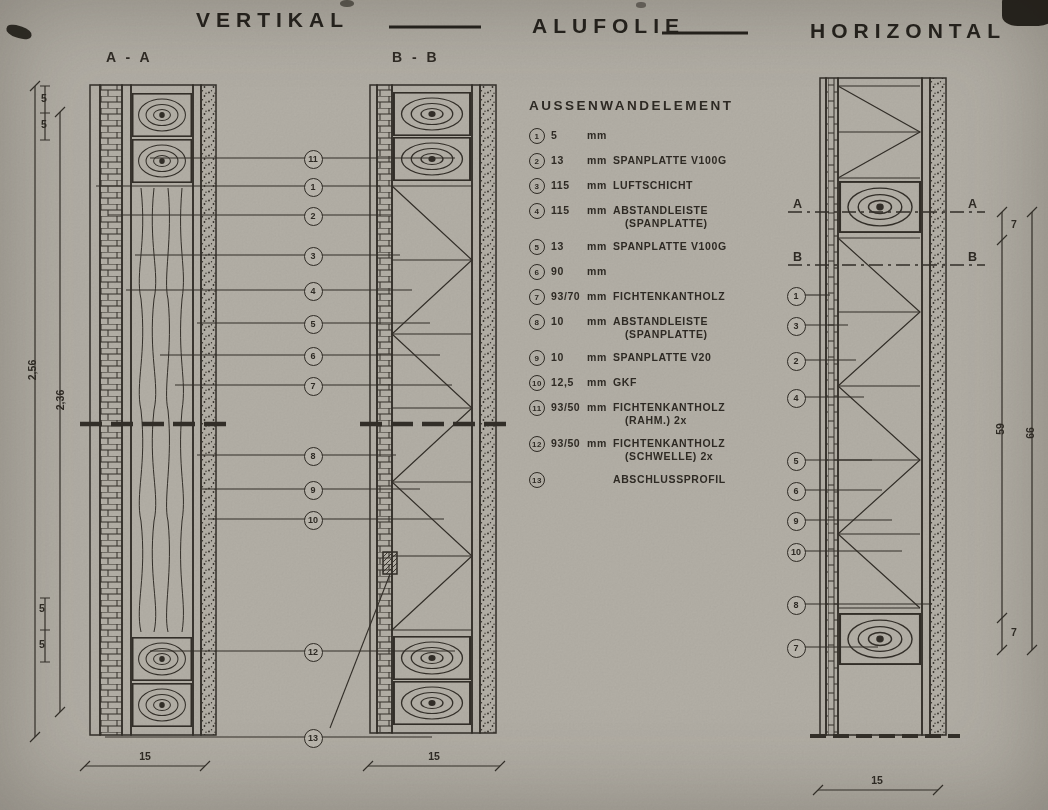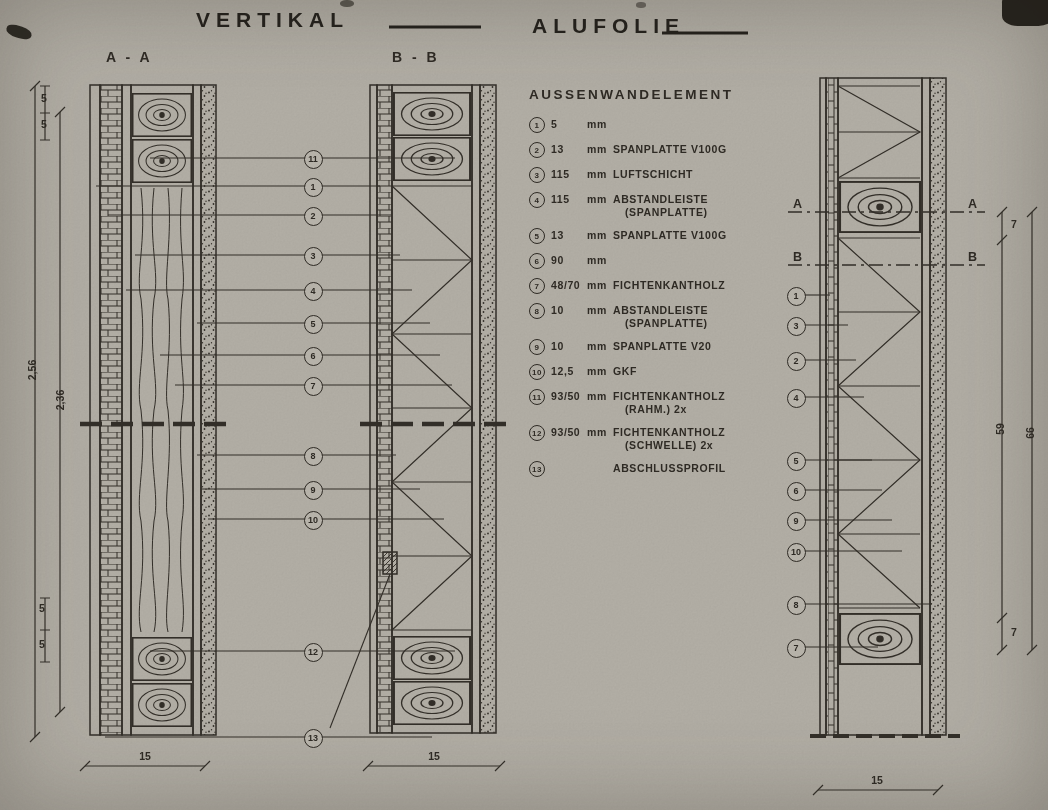--- a/index.html
+++ b/index.html
@@ -5,21 +5,21 @@
   html,body{margin:0;padding:0;background:#8f8c84;}
   .page{position:relative;width:1048px;height:810px;background:#b6b2a9;overflow:hidden;
         font-family:"Liberation Sans",sans-serif;color:#2e2a24;}
   .page::after{content:"";position:absolute;inset:0;pointer-events:none;
         box-shadow:inset 0 0 90px rgba(60,55,45,.35);}
   .linework{position:absolute;left:0;top:0;z-index:1;}
   .title-word{position:absolute;z-index:2;font-weight:bold;font-size:21px;letter-spacing:6px;color:#24211c;white-space:nowrap;}
   .sec-label{position:absolute;z-index:2;font-weight:bold;font-size:14px;letter-spacing:3px;white-space:nowrap;}
   .legend{position:absolute;z-index:2;left:529px;top:84px;width:290px;}
   .legend .lt1{font-weight:bold;font-size:13.5px;letter-spacing:2.5px;padding-left:26px;}
-  .legend .lt2{font-weight:bold;font-size:13.5px;letter-spacing:2.5px;margin-top:3px;}
+  .legend .lt2{font-weight:bold;font-size:13.5px;letter-spacing:2.5px;margin-top:14px;}
   .legend .rows{margin-top:16px;display:flex;flex-direction:column;gap:10px;}
   .lrow{display:flex;align-items:flex-start;font-size:10.5px;font-weight:bold;letter-spacing:.6px;line-height:13px;}
   .lrow .co2{flex:0 0 auto;width:14px;height:14px;border:1.4px solid #2e2a24;border-radius:50%;
         font-size:8px;display:flex;align-items:center;justify-content:center;margin-right:6px;margin-top:-1px;}
   .lrow .dim{flex:0 0 36px;}
   .lrow .unit{flex:0 0 26px;}
   .lrow .desc{flex:1;}
   .lrow .l2{padding-left:12px;}
   .co{position:absolute;z-index:3;width:17px;height:17px;margin:-8.5px 0 0 -8.5px;
       border:1.7px solid #2e2a24;border-radius:50%;background:#b6b2a9;
@@ -174,20 +174,21 @@
       <path d="M813 795L823 785M933 795L943 785"></path>
       <path d="M1002 212V650"></path>
       <path d="M997 217L1007 207M997 245L1007 235M997 623L1007 613M997 655L1007 645"></path>
       <path d="M1032 212V650"></path>
       <path d="M1027 217L1037 207M1027 655L1037 645"></path>
     </g>
   </svg>
 
   <div class="title-word" style="left:196px;top:8px">VERTIKAL</div>
   <div class="title-word" style="left:532px;top:14px">ALUFOLIE</div>
+  <div class="title-word" style="left:810px;top:19px">HORIZONTAL</div>
 
   <div class="sec-label" style="left:106px;top:49px">A - A</div>
   <div class="sec-label" style="left:392px;top:49px">B - B</div>
 
   <div class="legend">
     <div class="lt2">AUSSENWANDELEMENT</div>
     <div class="rows">
       <div class="lrow">
         <span class="co2">1</span>
         <span class="dim">5</span>
@@ -217,21 +218,21 @@
         <span class="unit">mm</span>
         <span class="desc">SPANPLATTE V100G</span>
       </div>
       <div class="lrow">
         <span class="co2">6</span>
         <span class="dim">90</span>
         <span class="unit">mm</span>
       </div>
       <div class="lrow">
         <span class="co2">7</span>
-        <span class="dim">48/70</span>
+        <span class="dim">93/70</span>
         <span class="unit">mm</span>
         <span class="desc">FICHTENKANTHOLZ</span>
       </div>
       <div class="lrow">
         <span class="co2">8</span>
         <span class="dim">10</span>
         <span class="unit">mm</span>
         <span class="desc"><span>ABSTANDLEISTE</span><br><span class="l2">(SPANPLATTE)</span></span>
       </div>
       <div class="lrow">

